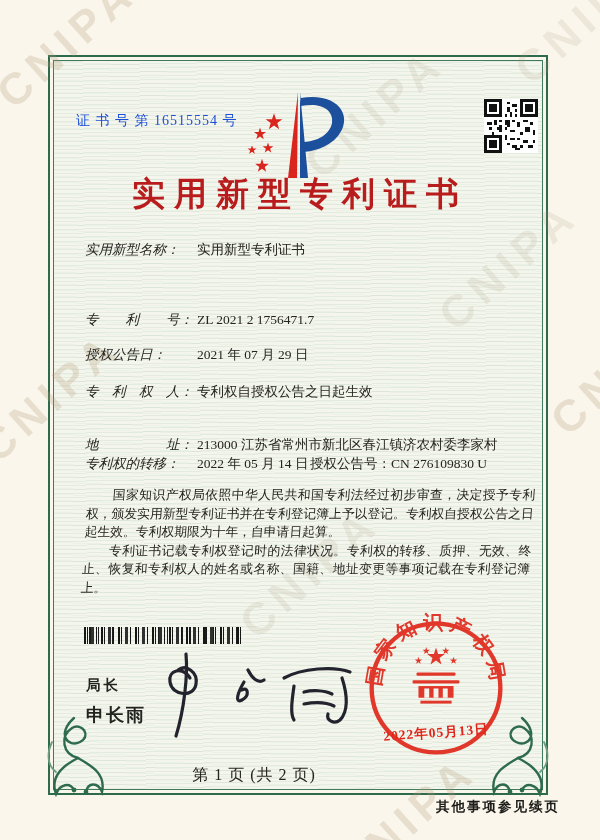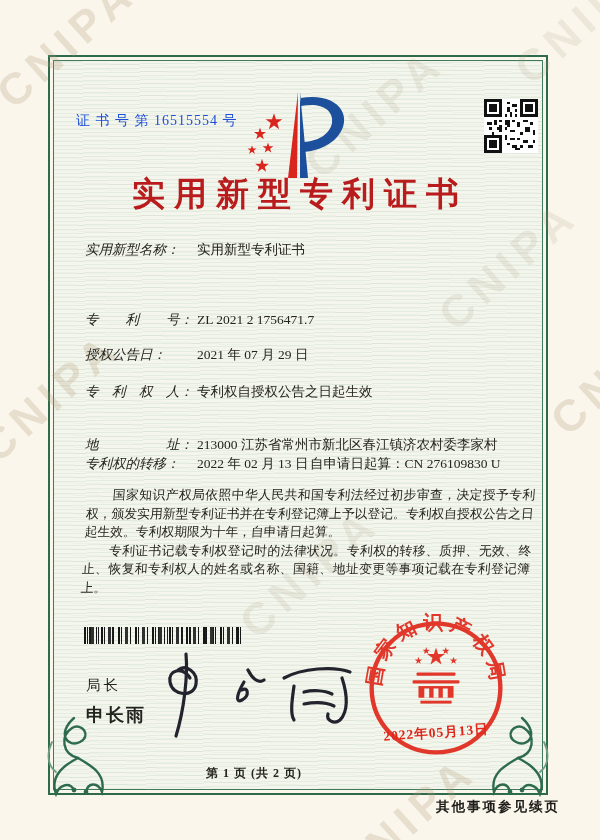--- a/index.html
+++ b/index.html
@@ -28,28 +28,28 @@
   .row{position:absolute;left:85px;font-size:13.5px;color:#26241f;white-space:nowrap;}
   .flabel{display:inline-block;min-width:112px;font-style:italic;}
   .pair2{position:absolute;left:225px;top:0;white-space:nowrap;}
   .paras{position:absolute;left:84px;top:486px;width:448px;font-size:12.8px;
     line-height:18.6px;color:#26241f;text-align:justify;transform:skewX(-4deg);}
   .paras p{margin:0;text-indent:2em;}
   .barcode{position:absolute;left:84px;top:627px;width:158px;height:17px;
     background:
       repeating-linear-gradient(90deg,#161616 0 2px,rgba(0,0,0,0) 2px 3px,#161616 3px 4px,rgba(0,0,0,0) 4px 7px,#303030 7px 10px,rgba(0,0,0,0) 10px 12px,#161616 12px 13px,rgba(0,0,0,0) 13px 17px),
       repeating-linear-gradient(90deg,rgba(0,0,0,0) 0 5px,#1d1d1d 5px 7px,rgba(0,0,0,0) 7px 14px,#1d1d1d 14px 15px,rgba(0,0,0,0) 15px 23px);}
-  .sig-title{position:absolute;left:86px;top:676px;font-size:14.5px;color:#23231f;letter-spacing:3px;font-weight:400;}
+  .sig-title{position:absolute;left:86px;top:676px;font-size:14.5px;color:#23231f;letter-spacing:3px;font-weight:700;}
   .sig-name{position:absolute;left:86px;top:703px;font-size:18px;color:#23231f;letter-spacing:2px;font-weight:600;}
   .signature{position:absolute;left:138px;top:648px;}
   .seal{position:absolute;left:358px;top:610px;mix-blend-mode:multiply;opacity:.93;}
   .seal-date{position:absolute;left:352px;top:724px;width:168px;text-align:center;
     font-size:13.5px;font-weight:700;color:#e0261b;letter-spacing:1px;transform:rotate(-4deg);}
   .page-info{position:absolute;left:0;top:765px;width:508px;text-align:center;
-    font-size:12px;color:#26241f;letter-spacing:1px;font-weight:bold;}
+    font-size:16px;color:#26241f;letter-spacing:1px;}
   .continuation{position:absolute;left:0;top:798px;width:560px;text-align:right;
     font-size:13.5px;font-weight:600;color:#1d1c19;letter-spacing:2px;}
 </style>
 </head>
 <body>
 
 <div class="wm" style="left:-18px;top:18px;">CNIPA</div>
 <div class="wm faint" style="left:290px;top:88px;">CNIPA</div>
 <div class="wm faint" style="left:500px;top:-6px;">CNIPA</div>
 <div class="wm" style="left:-34px;top:372px;">CNIPA</div>
@@ -169,23 +169,23 @@
   <div class="row" style="top:346px">
     <span class="flabel">授权公告日：</span><span class="fvalue">2021 年 07 月 29 日</span>
   </div>
   <div class="row" style="top:383px">
     <span class="flabel">专　利　权　人：</span><span class="fvalue">专利权自授权公告之日起生效</span>
   </div>
   <div class="row" style="top:436px">
     <span class="flabel">地　　　　　址：</span><span class="fvalue">213000 江苏省常州市新北区春江镇济农村委李家村</span>
   </div>
   <div class="row" style="top:455px">
-    <span class="flabel">专利权的转移：</span><span class="fvalue">2022 年 02 月 13 日</span>
+    <span class="flabel">专利权的转移：</span><span class="fvalue">2022 年 05 月 14 日</span>
     <span class="pair2">
-      <span>自申请日起算：</span><span>CN 276109830 U</span>
+      <span>授权公告号：</span><span>CN 276109830 U</span>
     </span>
   </div>
 
   <div class="paras">
     <p>国家知识产权局依照中华人民共和国专利法经过初步审查，决定授予专利权，颁发实用新型专利证书并在专利登记簿上予以登记。专利权自授权公告之日起生效。专利权期限为十年，自申请日起算。</p>
     <p>专利证书记载专利权登记时的法律状况。专利权的转移、质押、无效、终止、恢复和专利权人的姓名或名称、国籍、地址变更等事项记载在专利登记簿上。</p>
   </div>
 
   <div class="barcode"></div>
 

